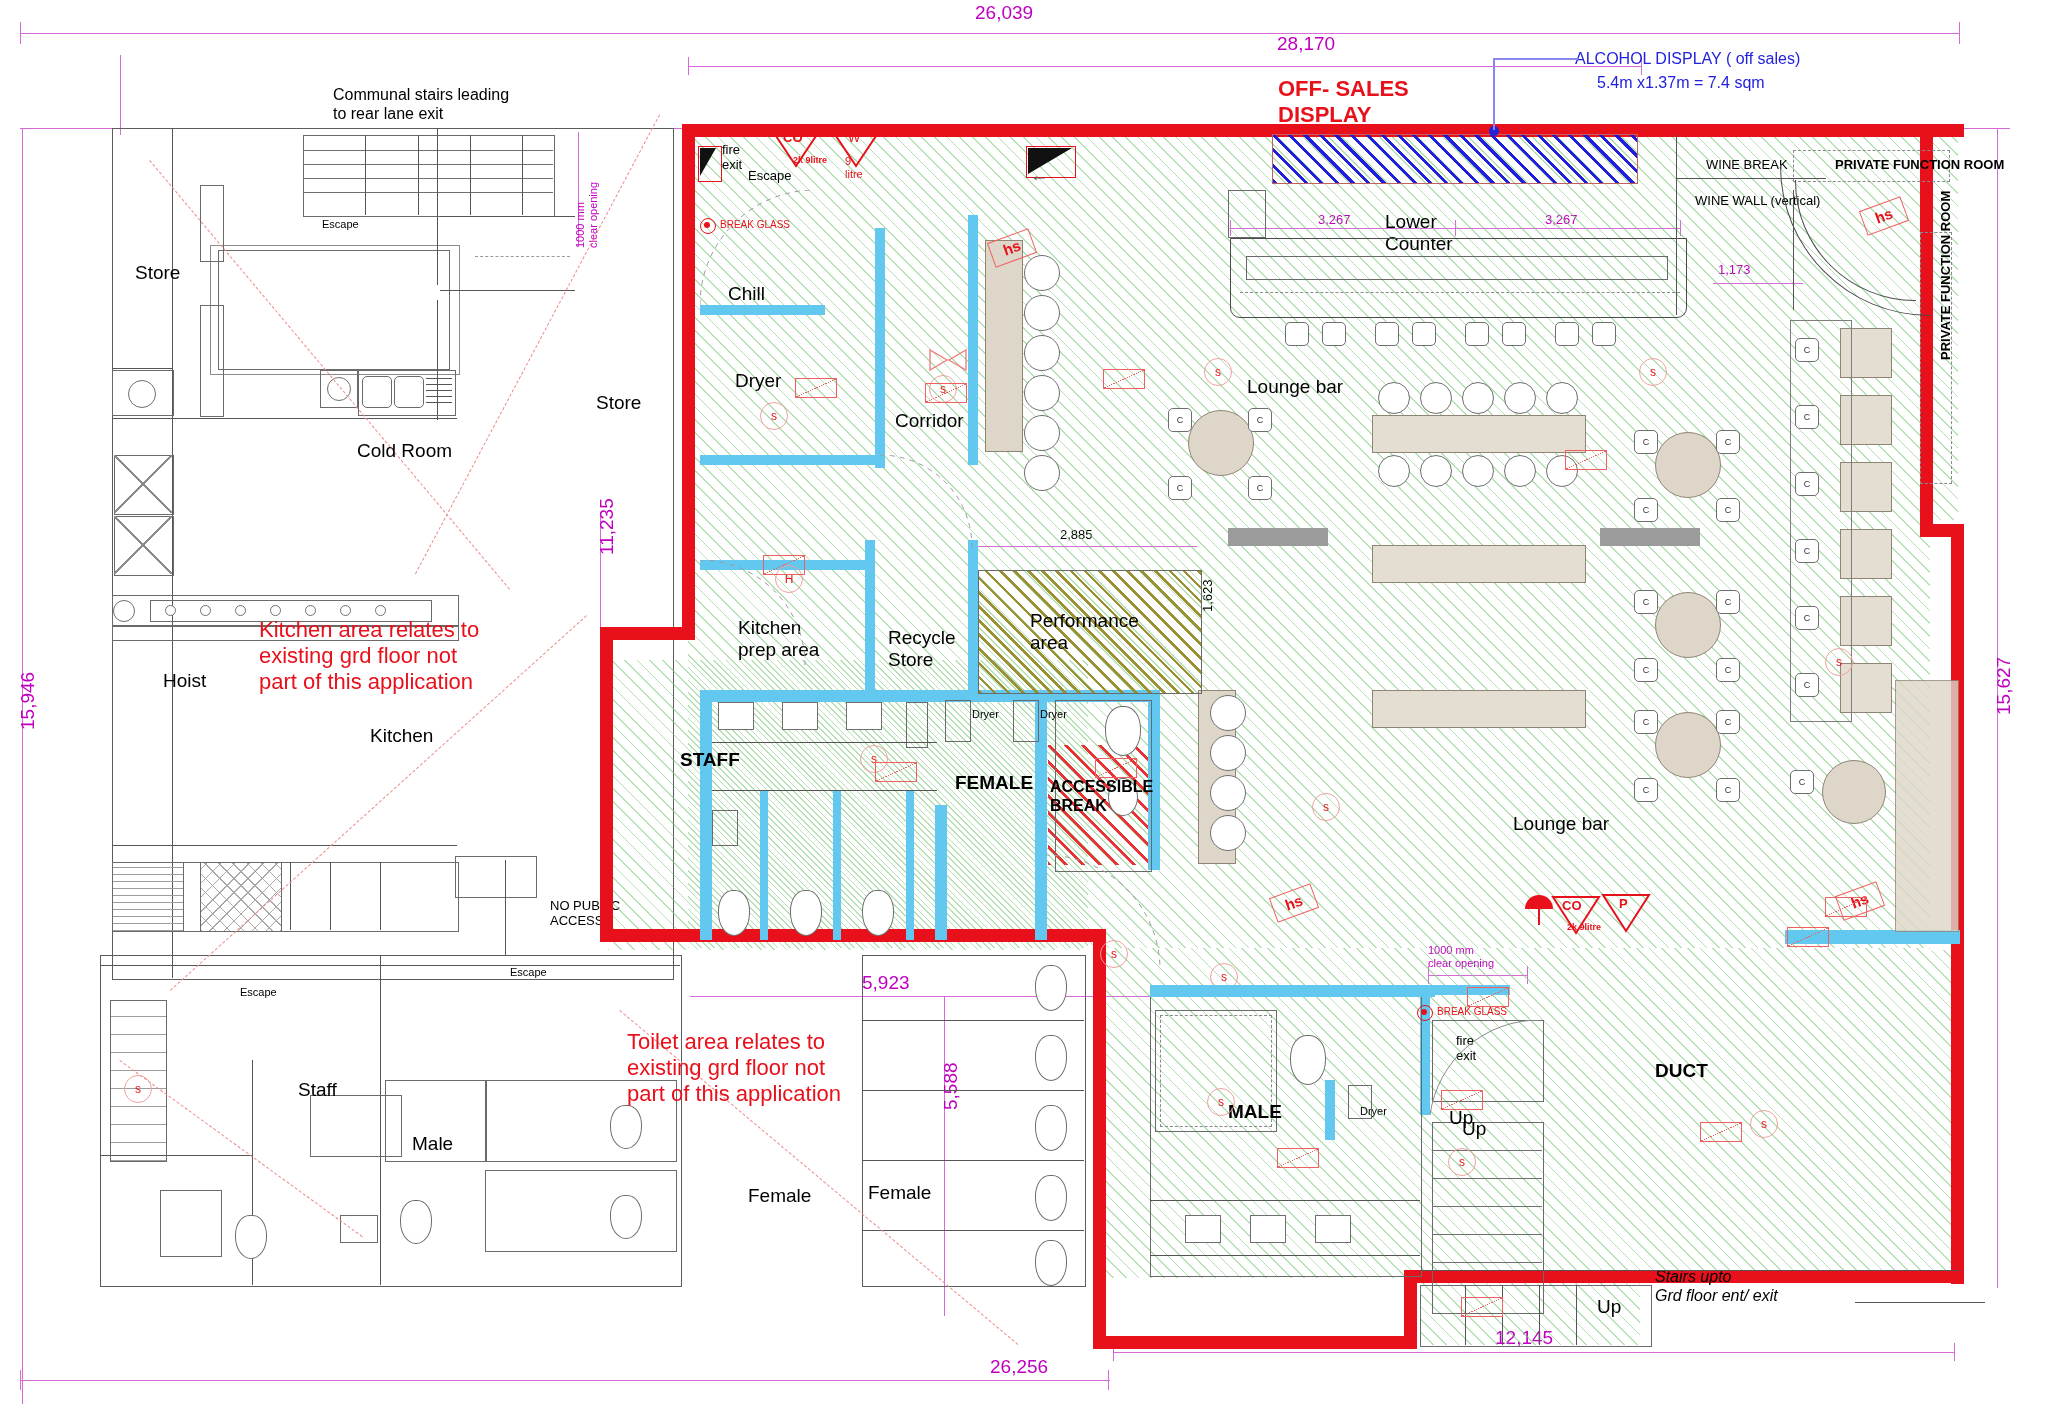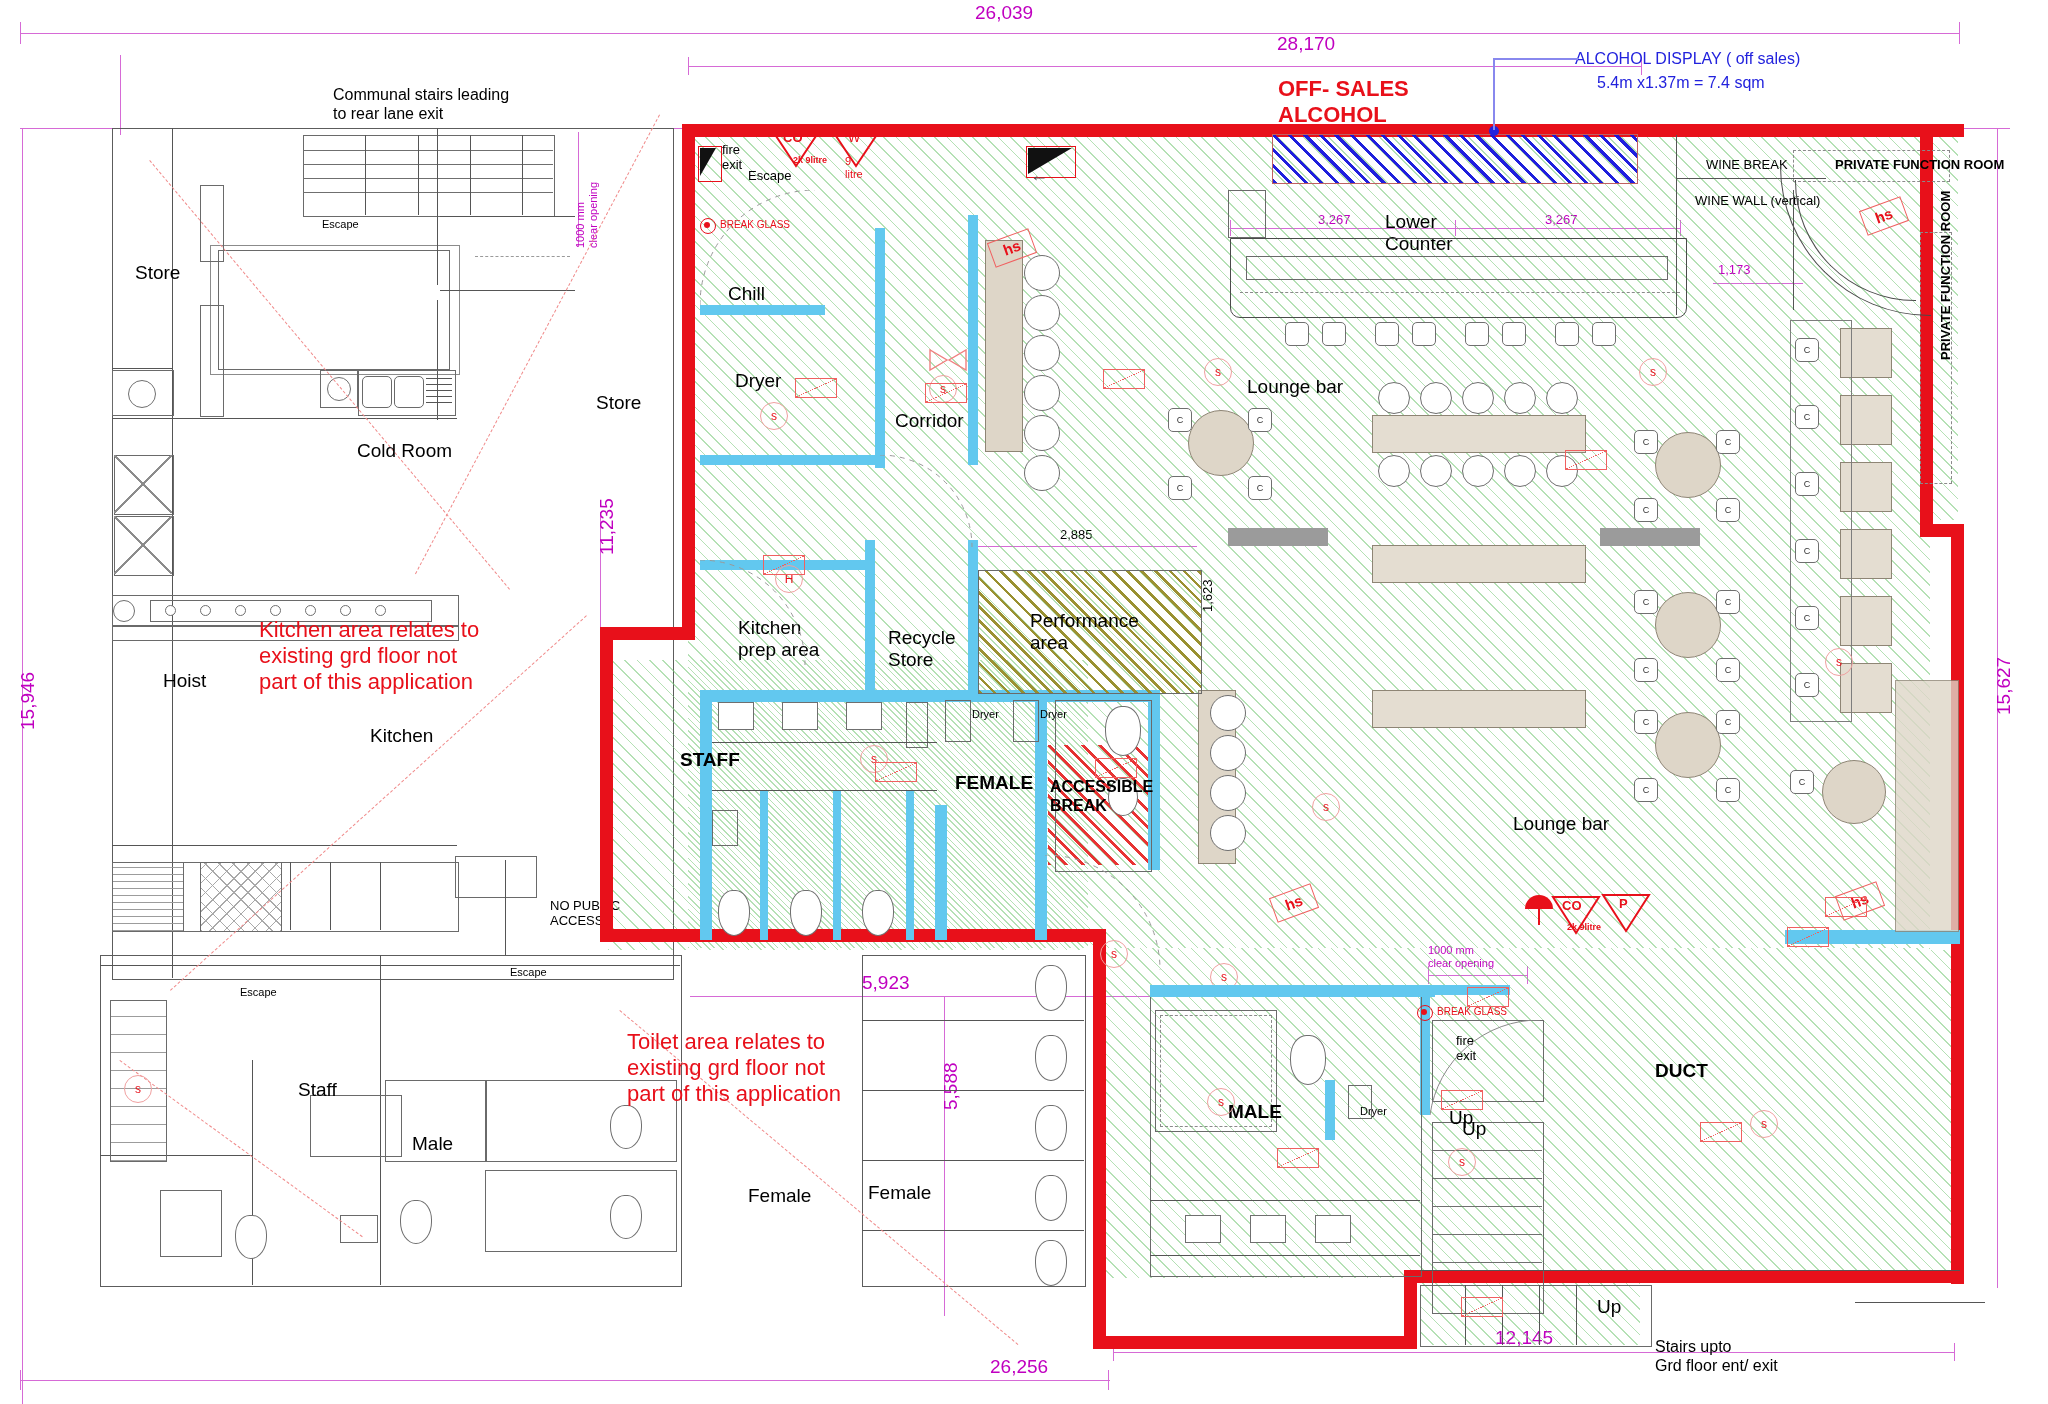--- a/index.html
+++ b/index.html
@@ -291,21 +291,21 @@
   <div class="cyan" style="left:760px;top:790px;width:8px;height:150px;"></div>
   <div class="cyan" style="left:833px;top:790px;width:8px;height:150px;"></div>
   <div class="cyan" style="left:906px;top:790px;width:8px;height:150px;"></div>
   <div class="cyan" style="left:1785px;top:930px;width:160px;height:10px;"></div>
   <div class="cyan" style="left:1150px;top:985px;width:360px;height:10px;"></div>
   <div class="cyan" style="left:1420px;top:985px;width:10px;height:130px;"></div>
   <div class="cyan" style="left:1325px;top:1080px;width:10px;height:60px;"></div>
 
   <div class="abs hatch-blue" style="left:1272px;top:134px;width:364px;height:48px;border:1px solid #c06060;"></div>
   <div class="lbl red xbig bold" style="left:1278px;top:76px;">OFF- SALES
-ALCOHOL</div>
+DISPLAY</div>
   <div class="lbl blu mid" style="left:1575px;top:50px;">ALCOHOL DISPLAY ( off sales)</div>
   <div class="lbl blu mid" style="left:1575px;top:74px;margin-left:22px;">5.4m x1.37m = 7.4 sqm</div>
   <div class="abs" style="left:1489px;top:126px;width:10px;height:10px;background:#2222dd;border-radius:50%;"></div>
   <div class="abs" style="left:1493px;top:58px;width:1.5px;height:72px;background:#8888ee;"></div>
   <div class="abs" style="left:1493px;top:58px;width:85px;height:1.5px;background:#8888ee;"></div>
 
   <div class="lbl blk big" style="left:1385px;top:211px;">Lower
 Counter</div>
   <div class="outline2" style="left:1230px;top:238px;width:455px;height:78px;border-radius:0 0 10px 10px;"></div>
   <div class="outline" style="left:1246px;top:256px;width:420px;height:22px;"></div>
@@ -455,21 +455,21 @@
   <div class="stairline" style="left:1432px;top:1262px;width:110px;"></div>
   <div class="lbl blk big" style="left:1449px;top:1107px;">Up</div>
   <div class="lbl blk big" style="left:1462px;top:1118px;">Up</div>
 
   <div class="outline" style="left:1420px;top:1285px;width:230px;height:60px;"></div>
   <div class="thin" style="left:1465px;top:1285px;width:1px;height:60px;"></div>
   <div class="thin" style="left:1502px;top:1285px;width:1px;height:60px;"></div>
   <div class="thin" style="left:1539px;top:1285px;width:1px;height:60px;"></div>
   <div class="thin" style="left:1576px;top:1285px;width:1px;height:60px;"></div>
   <div class="lbl blk big" style="left:1597px;top:1296px;">Up</div>
-  <div class="lbl blk mid" style="left:1655px;top:1338px;">Stairs upto
+  <div class="lbl blk mid" style="left:1655px;top:1268px;font-style:italic;">Stairs upto
 Grd floor ent/ exit</div>
   <div class="thin" style="left:1855px;top:1302px;width:130px;height:1px;"></div>
 
   <div class="thin" style="left:1420px;top:1270px;width:540px;height:1px;"></div>
 
   <div class="cyan" style="left:1785px;top:932px;width:175px;height:12px;"></div>
 
   <div class="lbl blk big" style="left:728px;top:283px;">Chill</div>
   <div class="lbl blk big" style="left:735px;top:370px;">Dryer</div>
   <div class="lbl blk big" style="left:895px;top:410px;">Corridor</div>

